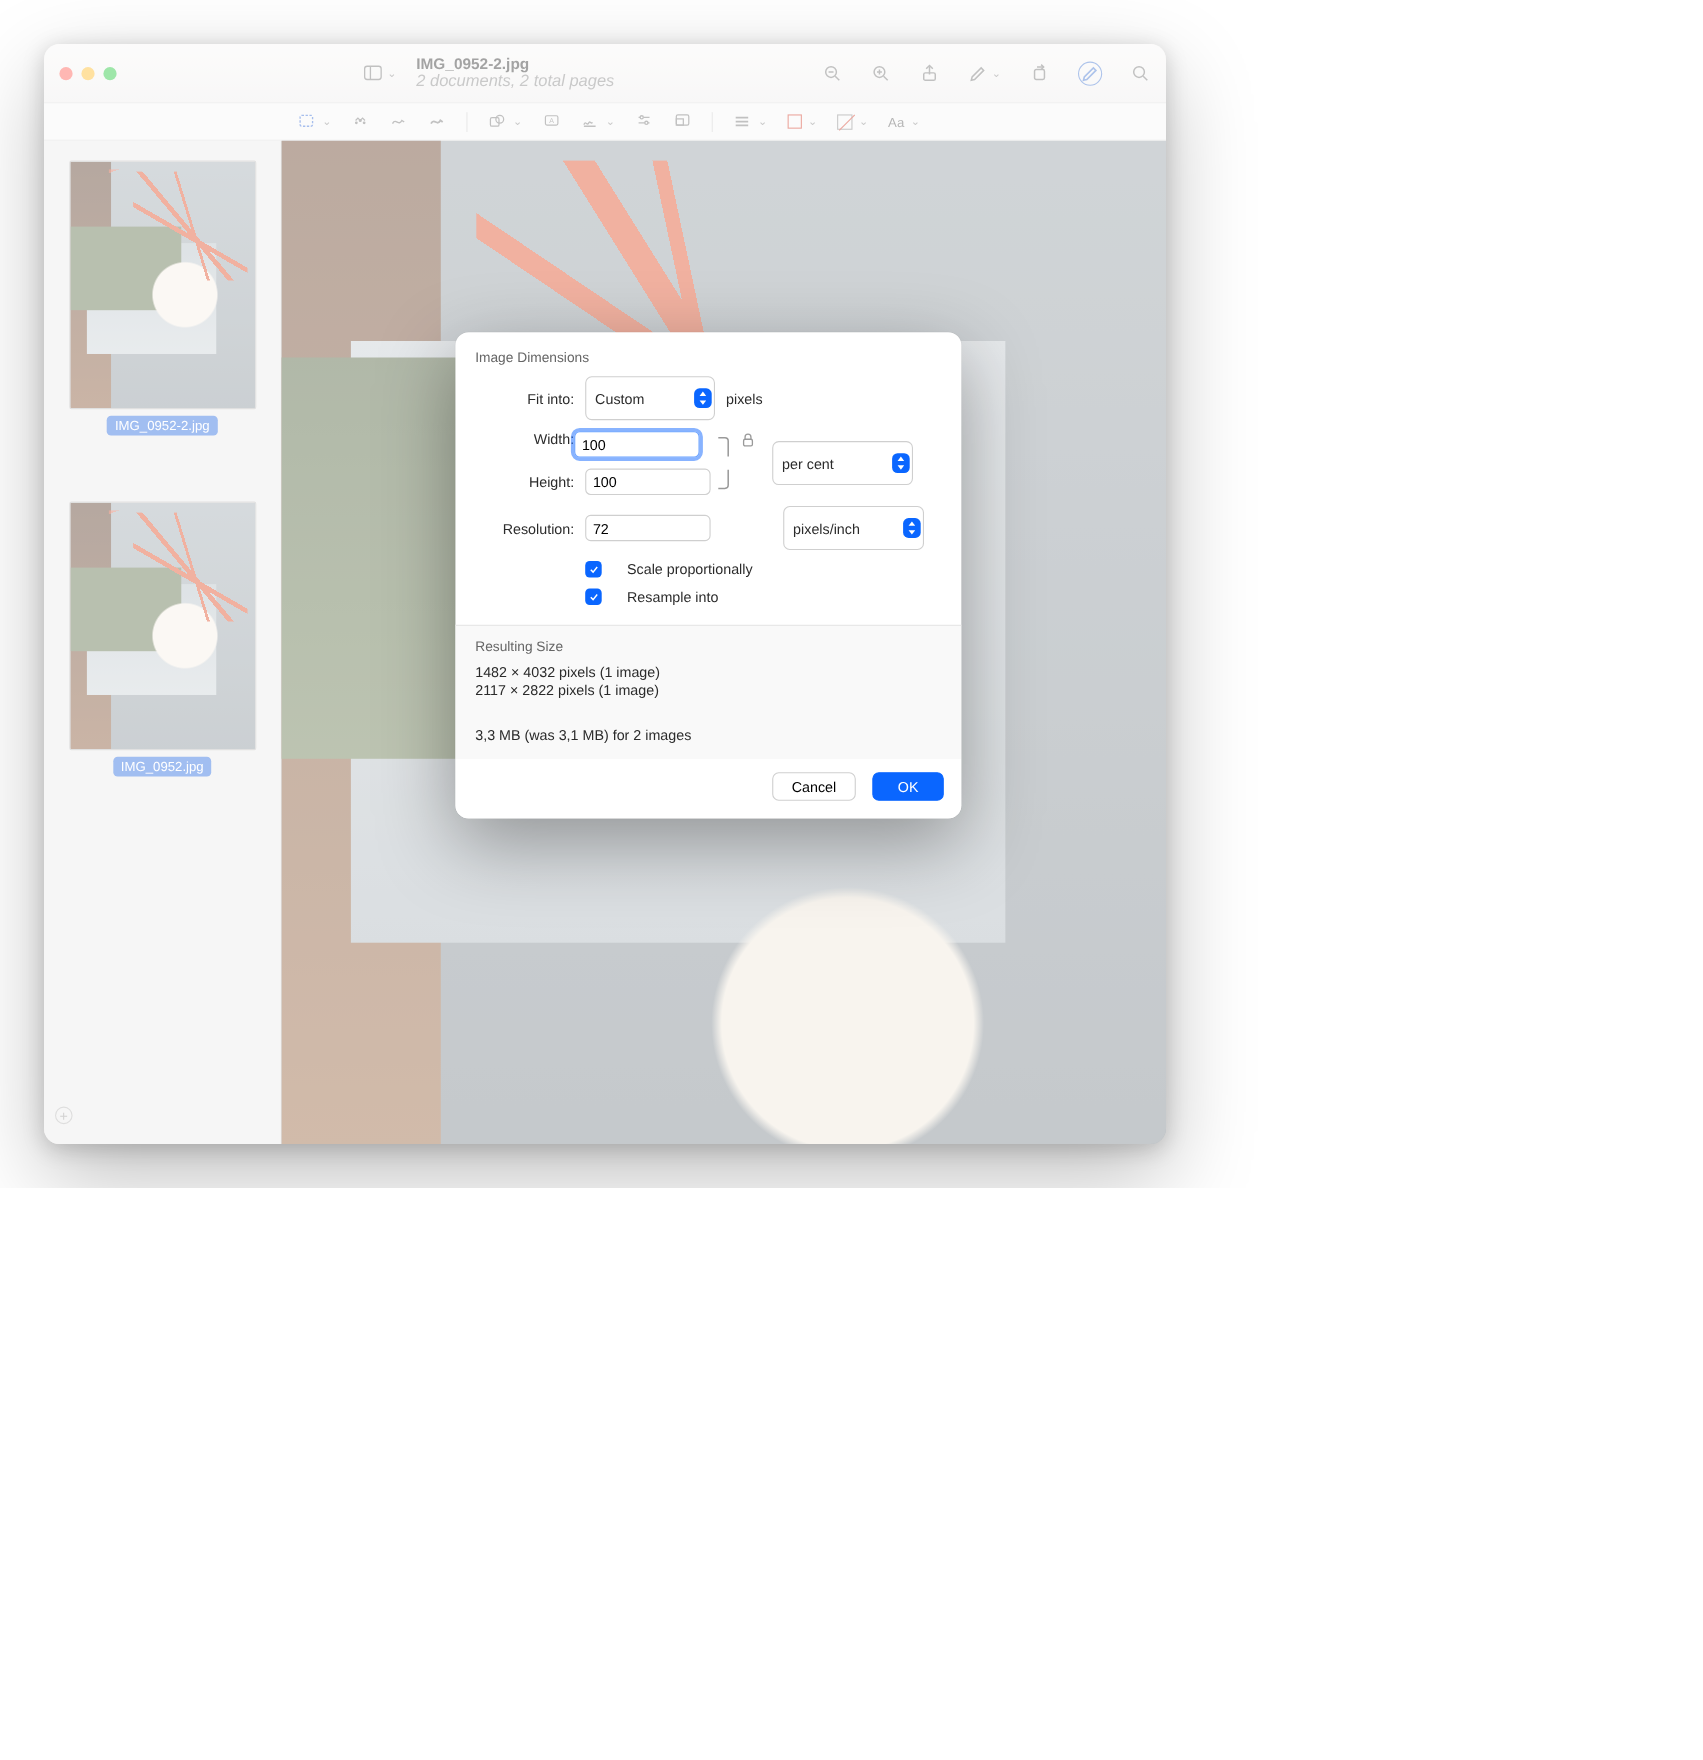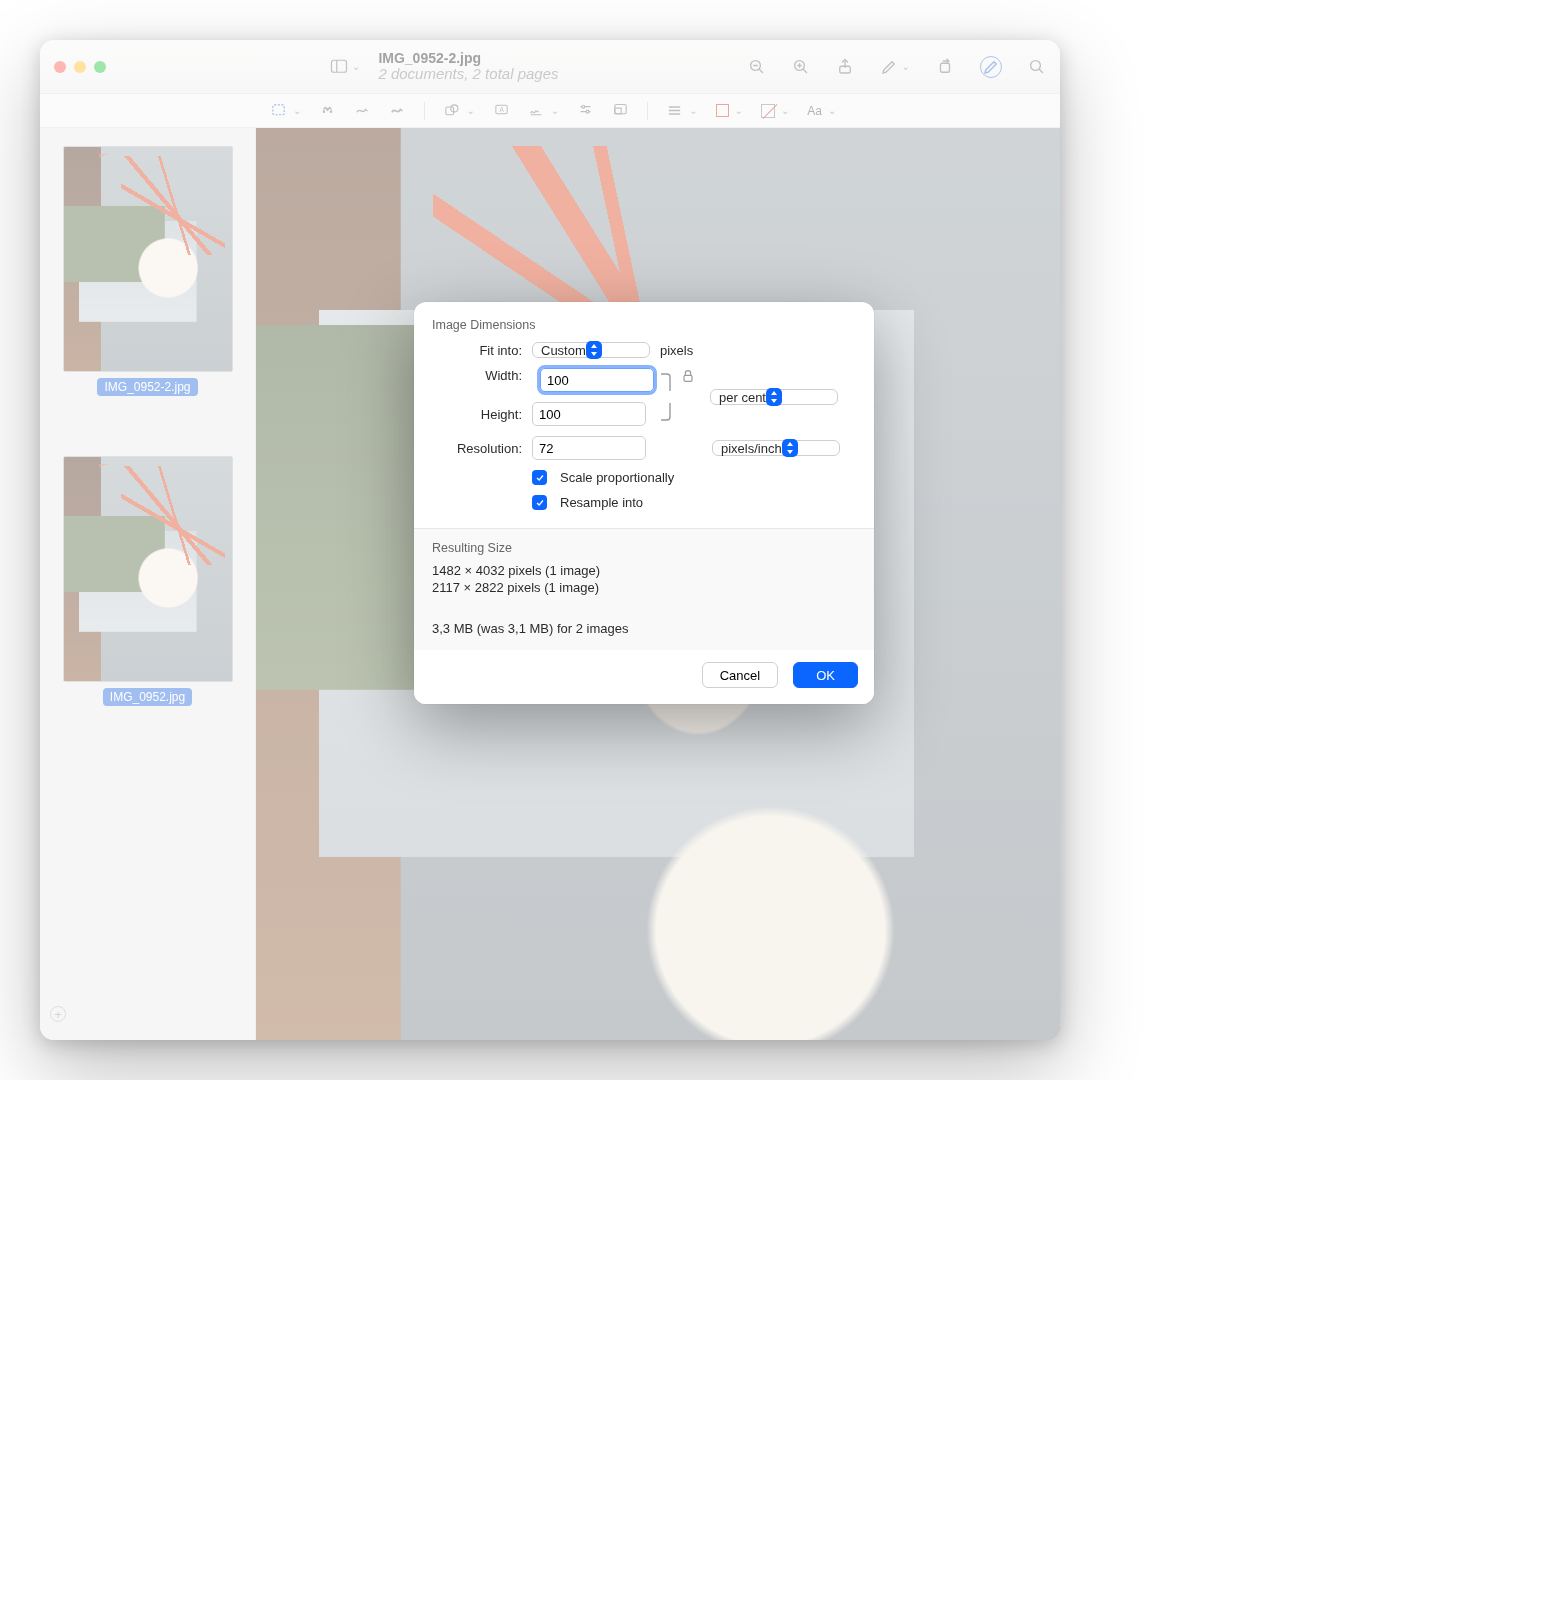--- a/index.html
+++ b/index.html
@@ -102,42 +102,42 @@
     box-shadow: 0 22px 70px rgba(0,0,0,.35), 0 0 0 .5px rgba(0,0,0,.05);
     left: 374px; top: 262px;
     font-size:13px; color:#2b2b2b;
     overflow:hidden;
   }
   .dialog .pad { padding: 16px 18px 4px;}
   .sect-title{ color:#666; font-size:12.5px; margin-bottom:10px;}
   .row { display:flex; align-items:center; gap:10px; margin-bottom:10px;}
   .row .lbl { width:90px; text-align:right; }
   .select {
-    display:flex; align-items:center; 
-    height:16px; border:1px solid #cfcfcf; border-radius:6px; padding:0 2px 0 8px;
+    display:flex; align-items:center; justify-content:space-between;
+    height:40px; border:1px solid #cfcfcf; border-radius:6px; padding:0 2px 0 8px;
     background:#fff; min-width:112px;
   }
   .select .arrows{
     width:16px;height:18px;border-radius:5px;background:#0a66ff;position:relative;
   }
   .select .arrows::before,.select .arrows::after{
     content:"";position:absolute;left:50%;width:0;height:0;transform:translateX(-50%);
     border-left:3.5px solid transparent;border-right:3.5px solid transparent;
   }
   .select .arrows::before{top:3px;border-bottom:4px solid #fff;}
   .select .arrows::after{bottom:3px;border-top:4px solid #fff;}
   .txtin {
     height:24px; width:114px; border:1px solid #cfcfcf; border-radius:5px; padding:0 6px;
     font-size:13px; background:#fff;
   }
   .txtin.focus{ outline:3px solid rgba(38,116,255,.55); outline-offset:0; border-color:#6aa2ff;}
   .bracket{ width:14px; position:relative; height:52px;}
   .bracket svg{position:absolute;left:0;top:0;}
   .lockwrap{ display:flex; align-items:center; color:#9a9a9a;}
-  .check { display:flex; align-items:center; gap:13px;}
+  .check { display:flex; align-items:center; gap:23px;}
   .cb{ width:15px;height:15px;border-radius:4px;background:#0a66ff;display:flex;align-items:center;justify-content:center;}
   .cb svg{width:10px;height:10px;}
   .resulting{border-top:1px solid #e6e6e6;padding:12px 18px 14px;background:#f9f9f9;}
   .resulting .sect-title{margin-bottom:8px;}
   .resline{font-size:13px;color:#2b2b2b;}
   .resline + .resline{margin-top:2px;}
   .resline.mt{margin-top:26px;}
   .dlg-actions{display:flex;justify-content:flex-end;gap:15px;padding:12px 16px 16px;background:#fff;}
   .btn{height:26px;padding:0 17px;border-radius:6px;border:1px solid #cfcfcf;background:#fff;font-size:13px;display:flex;align-items:center;}
   .btn.primary{background:#0a66ff;border-color:#0a66ff;color:#fff;font-weight:500;padding:0 22px;}
@@ -317,21 +317,21 @@
           <span>Custom</span>
           <span class="arrows"></span>
         </div>
         <span>pixels</span>
       </div>
 
       <div class="row" style="align-items:flex-start">
         <div style="width:90px"></div>
         <div class="wh-block">
           <div class="wh-fields">
-            <div style="display:flex;gap:18px;">
+            <div style="display:flex;gap:0;">
               <div class="lbl" style="width:auto;min-width:0;margin-left:-100px;width:90px">Width:</div>
               <input class="txtin focus" value="100" style="">
             </div>
             <div style="display:flex;align-items:center;gap:10px;">
               <div class="lbl" style="width:auto;min-width:0;margin-left:-100px;width:90px">Height:</div>
               <input class="txtin" value="100" style="">
             </div>
           </div>
           <div class="bracket">
             <svg width="14" height="58" viewBox="0 0 14 58" fill="none" stroke="#9a9a9a" stroke-width="1.4">

